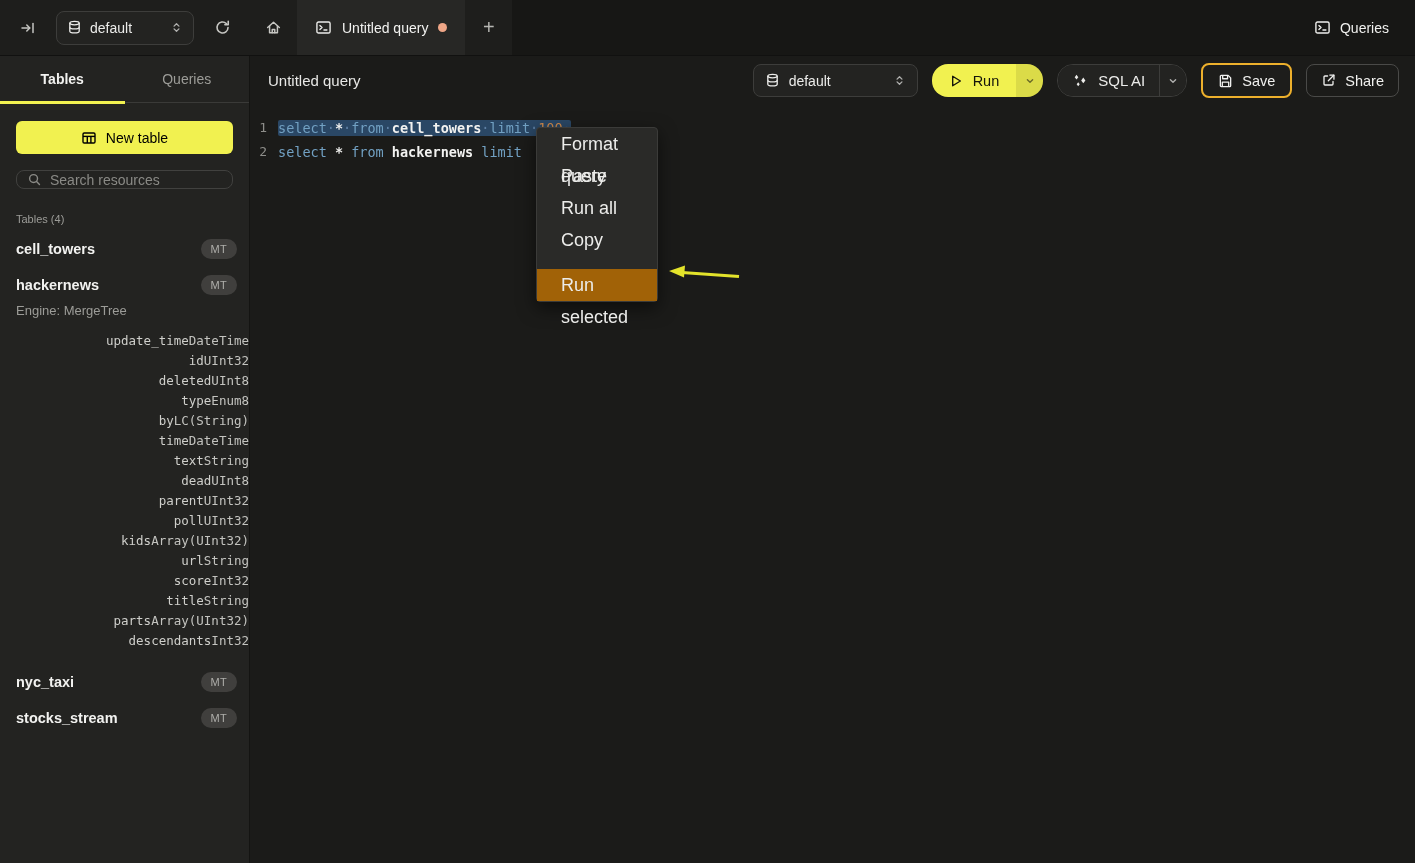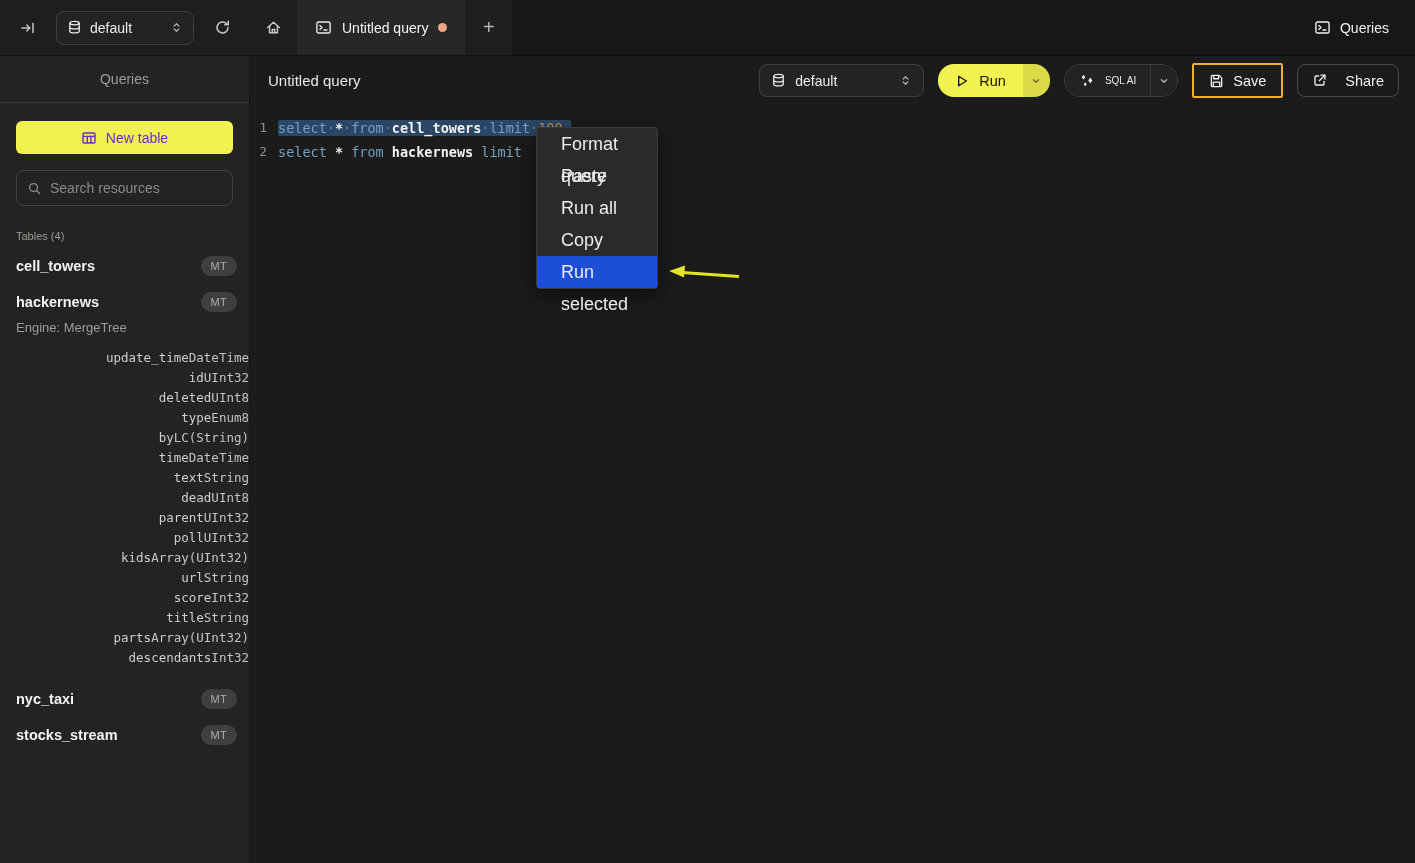--- a/index.html
+++ b/index.html
@@ -28,24 +28,24 @@
   .layout { display:flex; height:807px; }
 
   
   .sidebar { width:250px; flex:0 0 250px; background:#232321; border-right:1px solid #141412; }
   .side-tabs { display:flex; height:47px; border-bottom:1px solid #3a3a38; }
   .side-tab { flex:1; display:flex; align-items:center; justify-content:center; font-size:14px;
     color:#9c9c98; cursor:pointer; position:relative; }
   .side-tab.active { color:#f2f2f0; font-weight:600; }
   .side-tab.active::after { content:""; position:absolute; left:0; right:0; bottom:-2px; height:3px; background:#f1f150; }
   .side-body { padding:18px 16px 0 16px; }
-  .new-table-btn { width:100%; height:33px; background:#f1f150; color:#6d28d9; border:none; border-radius:6px;
+  .new-table-btn { width:100%; height:33px; background:#f1f150; color:#000000; border:none; border-radius:6px;
     font-size:14px; font-weight:500; display:flex; align-items:center; justify-content:center; gap:9px;
     cursor:pointer; font-family:"Liberation Sans", sans-serif; }
-  .search-box { margin-top:16px; height:36px; display:flex; align-items:center; gap:8px; padding:0 10px;
+  .search-box { margin-top:16px; height:19px; display:flex; align-items:center; gap:8px; padding:0 10px;
     background:#232321; border:1px solid #41413f; border-radius:8px; }
   .search-box input { flex:1; background:transparent; border:none; outline:none; color:#ececea;
     font-size:14px; font-family:"Liberation Sans", sans-serif; }
   .search-box input::placeholder { color:#8a8a86; }
   .section-label { margin-top:24px; font-size:11px; color:#9c9c98; padding-left:16px; }
   .tables-list { margin-top:6px; }
   .tbl-row { display:flex; align-items:center; justify-content:space-between; padding:8px 0 8px 16px; cursor:pointer; }
   .tbl-name { font-size:14.5px; font-weight:600; color:#f2f2f0; }
   .badge { background:#403f3d; color:#aeaeaa; font-size:11px; font-weight:400; padding:4px 10px;
     border-radius:11px; margin-right:12px; letter-spacing:.3px; }
@@ -62,48 +62,48 @@
   .controls { display:flex; align-items:center; gap:14px; }
   .ctl-select { width:165px; height:33px; display:flex; align-items:center; gap:9px; padding:0 11px;
     background:#232321; border:1px solid #3d3d3b; border-radius:8px; cursor:pointer; }
   .ctl-select .lbl { flex:1; font-size:14px; }
   .split-btn { display:flex; height:33px; border-radius:16px; overflow:hidden; cursor:pointer; }
   .run-main { display:flex; align-items:center; gap:10px; padding:0 17px; background:#f1f150; color:#15150a; }
   .run-main .lbl { font-size:14.5px; font-weight:500; }
   .run-caret { width:27px; display:flex; align-items:center; justify-content:center; background:#dbdb48; color:#6b6b28; }
   .ai-btn { border:1px solid #3d3d3b; }
   .ai-main { display:flex; align-items:center; gap:10px; padding:0 14px; background:#232321; color:#ececea; }
-  .ai-main .lbl { font-size:10px; font-weight:500; }
+  .ai-main .lbl { font-size:15px; font-weight:500; }
   .ai-caret { width:27px; display:flex; align-items:center; justify-content:center; background:#232321;
     border-left:1px solid #3d3d3b; color:#b0b0ae; }
   .save-btn { height:35px; display:flex; align-items:center; gap:9px; padding:0 15px; background:#1d1d1b;
-    border:2px solid #edb02c; border-radius:2px; color:#f0f0ee; font-size:14.5px; font-weight:500; cursor:pointer;
+    border:2px solid #edb02c; border-radius:8px; color:#f0f0ee; font-size:14.5px; font-weight:500; cursor:pointer;
     font-family:"Liberation Sans", sans-serif; }
-  .share-btn { height:33px; display:flex; align-items:center; gap:18px; padding:0 14px; background:transparent;
+  .share-btn { height:33px; display:flex; align-items:center; gap:9px; padding:0 14px; background:transparent;
     border:1px solid #4a4a48; border-radius:8px; color:#f0f0ee; font-size:14.5px; font-weight:500; cursor:pointer;
     font-family:"Liberation Sans", sans-serif; }
 
   
   .editor { flex:1; padding-top:11px; font-family:"DejaVu Sans Mono", monospace; font-size:13.5px; }
   .code-line { display:flex; height:24px; line-height:24px; }
   .gutter { width:28px; text-align:right; padding-right:11px; color:#8e8e8a; font-size:13px; flex:0 0 28px; }
   .code-content { white-space:pre; }
   .selection { background:#2a4765; border-radius:2px; }
   .tok-keyword { color:#72a1c3; }
   .tok-star { color:#f0f0ee; font-weight:bold; }
   .tok-table { color:#f2f2f0; font-weight:bold; }
   .tok-number { color:#cf8a4b; }
   .tok-space { color:#5d7fa3; }
   .code-line:not(.sel) .tok-space { color:transparent; }
 
   
   .context-menu { position:absolute; left:536px; top:127px; width:122px; background:#2a2a28;
     border:1px solid #3b3b39; border-radius:4px; padding:0; box-shadow:0 6px 18px rgba(0,0,0,.55); z-index:20; }
   .menu-item { height:32px; line-height:32px; padding-left:24px; font-size:18px; color:#ececea; cursor:pointer; }
-  .menu-item.highlighted { background:#1d4ed8; }
+  .menu-item.highlighted { background:#a16207;margin-top:13px; }
 
   
   .anno-arrow { position:absolute; left:655px; top:255px; z-index:30; pointer-events:none; }
 
   svg.ic { display:block; }
 </style>
 </head>
 <body>
 
 <div class="topbar">
@@ -178,20 +178,23 @@
       </span>
       <span>Queries</span>
     </div>
   </div>
 </div>
 
 <div class="layout">
 
   <div class="sidebar">
     <div class="side-tabs">
+      <div class="side-tab active">
+        <span>Tables</span>
+      </div>
       <div class="side-tab">
         <span>Queries</span>
       </div>
     </div>
     <div class="side-body">
       <button class="new-table-btn">
         <span>
           <svg class="ic" width="16" height="16" viewBox="0 0 16 16" fill="none" stroke="currentColor" stroke-width="1.4">
             <rect x="2" y="3" width="12" height="10" rx="1.2"></rect>
               <line x1="2" y1="6.4" x2="14" y2="6.4"></line>

